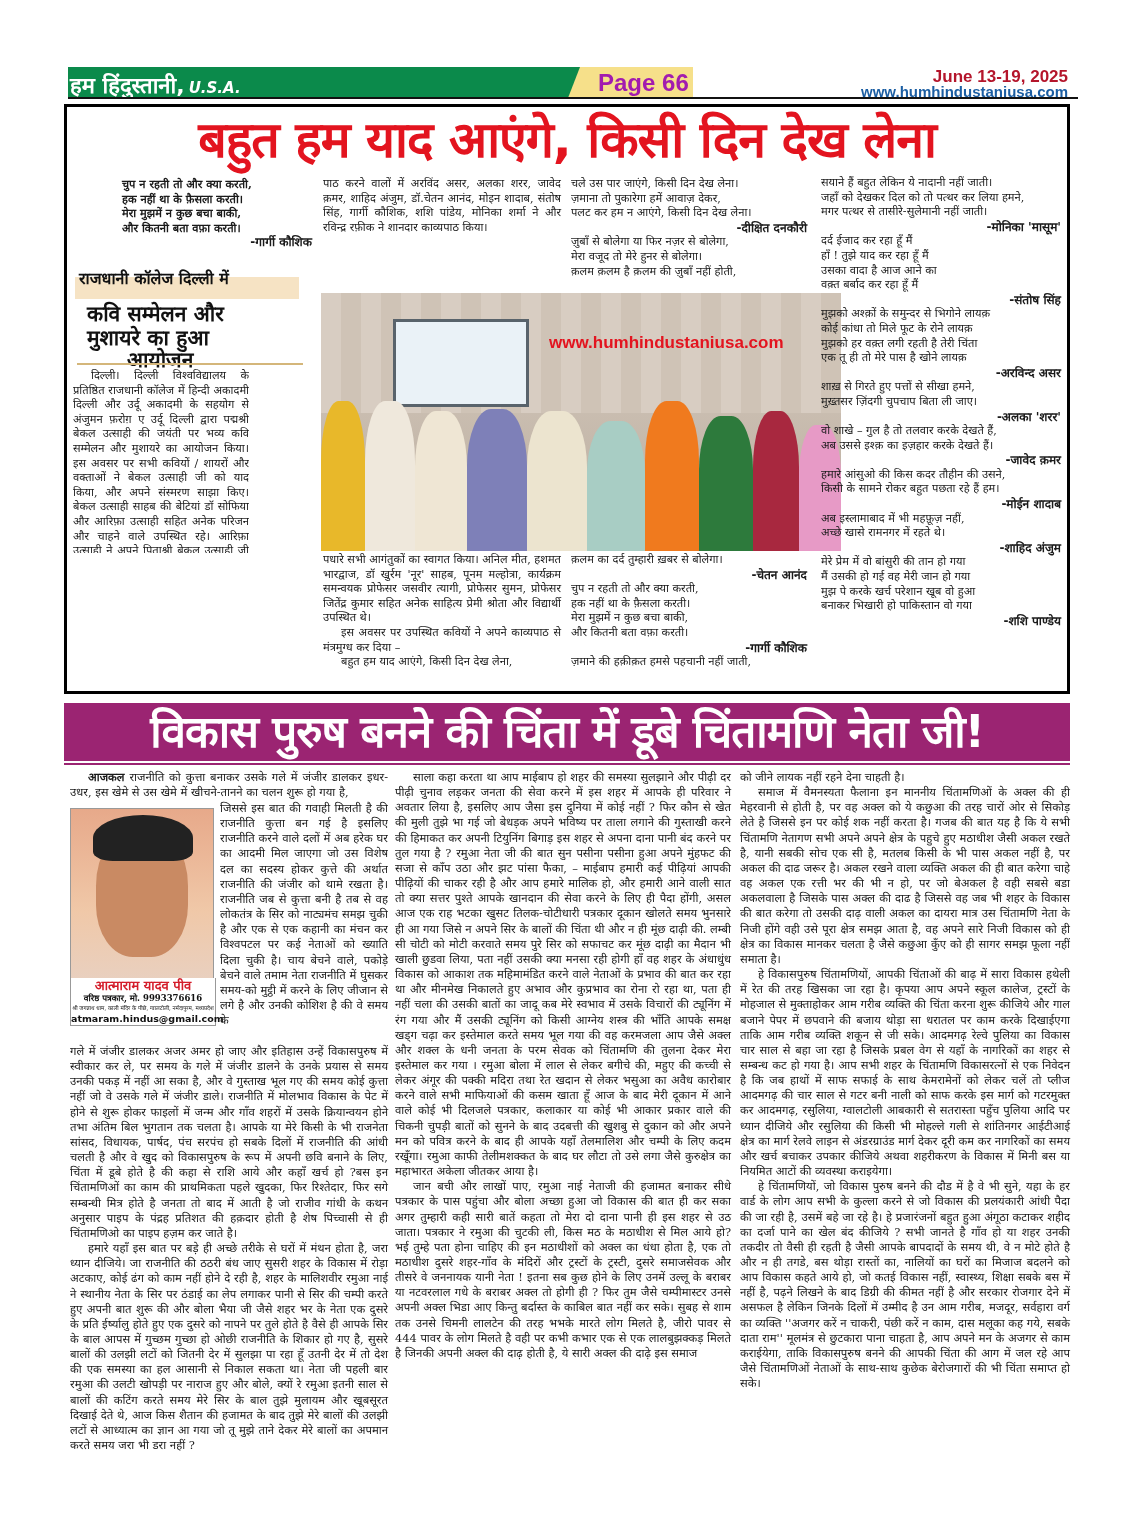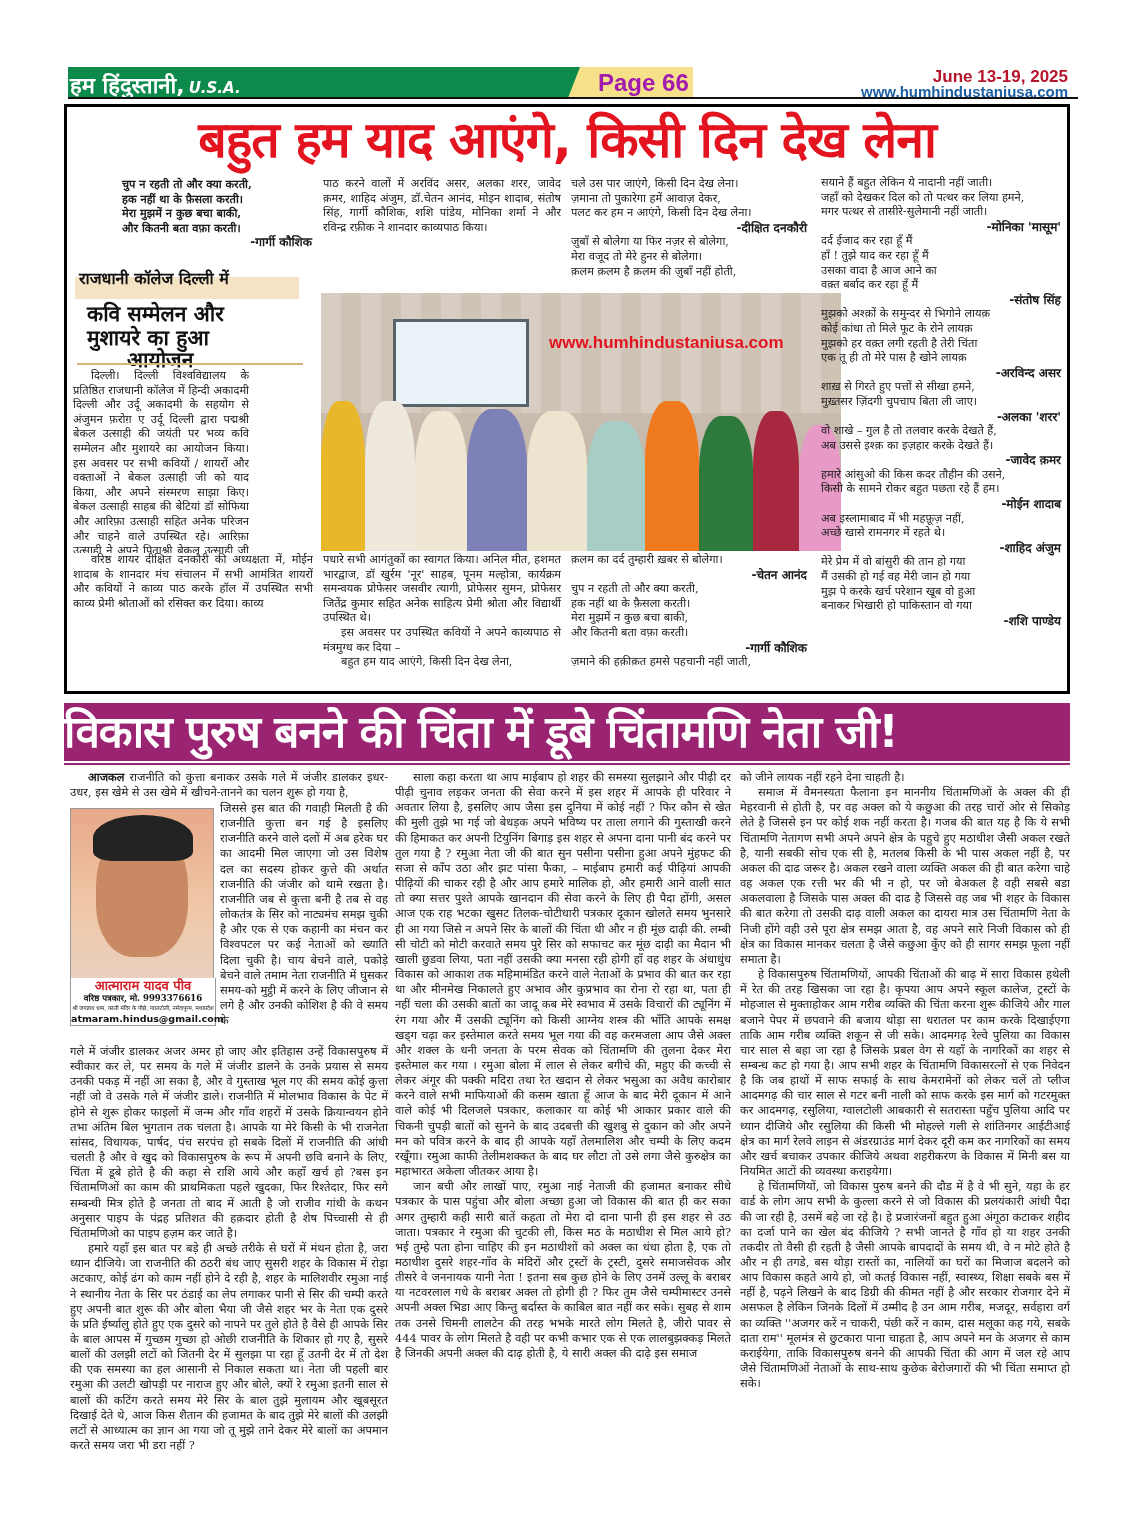--- a/index.html
+++ b/index.html
@@ -38,21 +38,21 @@
             background: linear-gradient(180deg, #d9cfc4 0%, #cbbfb2 40%, #b9ab9d 100%); }
   .photo-wall { position: absolute; left: 0; top: 0; width: 100%; height: 120px;
                 background: repeating-linear-gradient(90deg, #d8cdc2 0 20px, #cfc3b6 20px 40px); }
   .photo-screen { position: absolute; left: 72px; top: 26px; width: 130px; height: 82px; background: #eaf2f7;
                   border: 3px solid #59636b; }
   .photo-url { position: absolute; left: 228px; top: 40px; color: #e3141f; font-family: "Liberation Sans", sans-serif;
                font-weight: bold; font-size: 17px; }
   .person { position: absolute; bottom: 0; border-radius: 40% 40% 0 0; }
 
   .band2 { position: absolute; left: 64px; top: 703px; width: 1006px; height: 58px; background: #9b2472; }
-  .headline2 { position: absolute; left: 0; top: 0; width: 1006px; color: #fff;
+  .headline2 { position: absolute; left: 0; top: 0; width: 1006px; text-align: center; color: #fff;
                font-family: "DejaVu Sans", sans-serif; font-weight: bold; font-size: 44px; line-height: 58px;
                letter-spacing: -1px; }
   .band2-rule { position: absolute; left: 64px; top: 763px; width: 1006px; height: 2px; background: #9b2472; }
 
   .col2 { position: absolute; font-family: "DejaVu Serif", serif; font-size: 11.4px; line-height: 15.15px; color: #1a1a1a; }
   .col2 p { margin: 0; text-align: justify; }
   .col2 .ind { text-indent: 18px; }
   .photo2 { position: absolute; left: 70px; top: 808px; width: 142px; height: 170px; overflow: hidden;
             background: linear-gradient(180deg, #e7a98a 0%, #f0c8a8 60%, #e9d0bf 100%); border: 1px solid #999; }
   .face { position: absolute; left: 25px; top: 18px; width: 92px; height: 130px; border-radius: 45% 45% 40% 40%;
@@ -92,23 +92,20 @@
 
   <div class="sub-band"></div>
   <div class="sub-head" style="top:160px; font-size:16px;">राजधानी कॉलेज दिल्ली में</div>
   <div class="sub-head" style="top:192px; font-size:21px; left:20px;">कवि सम्मेलन और</div>
   <div class="sub-head" style="top:216px; font-size:21px; left:20px;">मुशायरे का हुआ</div>
   <div class="sub-head" style="top:238px; font-size:21px; left:60px;">आयोजन</div>
   <div class="sub-rule"></div>
 
   <div class="col" style="left:6px; top:262px; width:176px;">
     <p class="ind" style="height:184px; overflow:hidden;">दिल्ली। दिल्ली विश्वविद्यालय के प्रतिष्ठित राजधानी कॉलेज में हिन्दी अकादमी दिल्ली और उर्दू अकादमी के सहयोग से अंजुमन फ़रोग़ ए उर्दू दिल्ली द्वारा पद्मश्री बेकल उत्साही की जयंती पर भव्य कवि सम्मेलन और मुशायरे का आयोजन किया। इस अवसर पर सभी कवियों / शायरों और वक्ताओं ने बेकल उत्साही जी को याद किया, और अपने संस्मरण साझा किए। बेकल उत्साही साहब की बेटियां डॉ सोफिया और आरिफ़ा उत्साही सहित अनेक परिजन और चाहने वाले उपस्थित रहे। आरिफ़ा उत्साही ने अपने पिताश्री बेकल उत्साही जी की याद में किए गए इस समारोह के आयोजन पर आयोजक संस्थाओं का आभार व्यक्त करते हुए बहुत ही मार्मिक वक्तव्य दिया।</p>
-  </div>
-  <div class="col" style="left:6px; top:446px; width:240px;">
-    <p class="ind">वरिष्ठ शायर दीक्षित दनकौरी की अध्यक्षता में, मोईन शादाब के शानदार मंच संचालन में सभी आमंत्रित शायरों और कवियों ने काव्य पाठ करके हॉल में उपस्थित सभी काव्य प्रेमी श्रोताओं को रसिक्त कर दिया। काव्य</p>
   </div>
 
   <div class="col" style="left:256px; top:70px; width:238px;">
     <p>पाठ करने वालों में अरविंद असर, अलका शरर, जावेद क़मर, शाहिद अंजुम, डॉ.चेतन आनंद, मोइन शादाब, संतोष सिंह, गार्गी कौशिक, शशि पांडेय, मोनिका शर्मा ने और रविन्द्र रफ़ीक ने शानदार काव्यपाठ किया।</p>
   </div>
 
   <div class="photo1">
     <div class="photo-wall"></div>
     <div class="photo-screen"></div>
     <div class="photo-url">www.humhindustaniusa.com</div>

